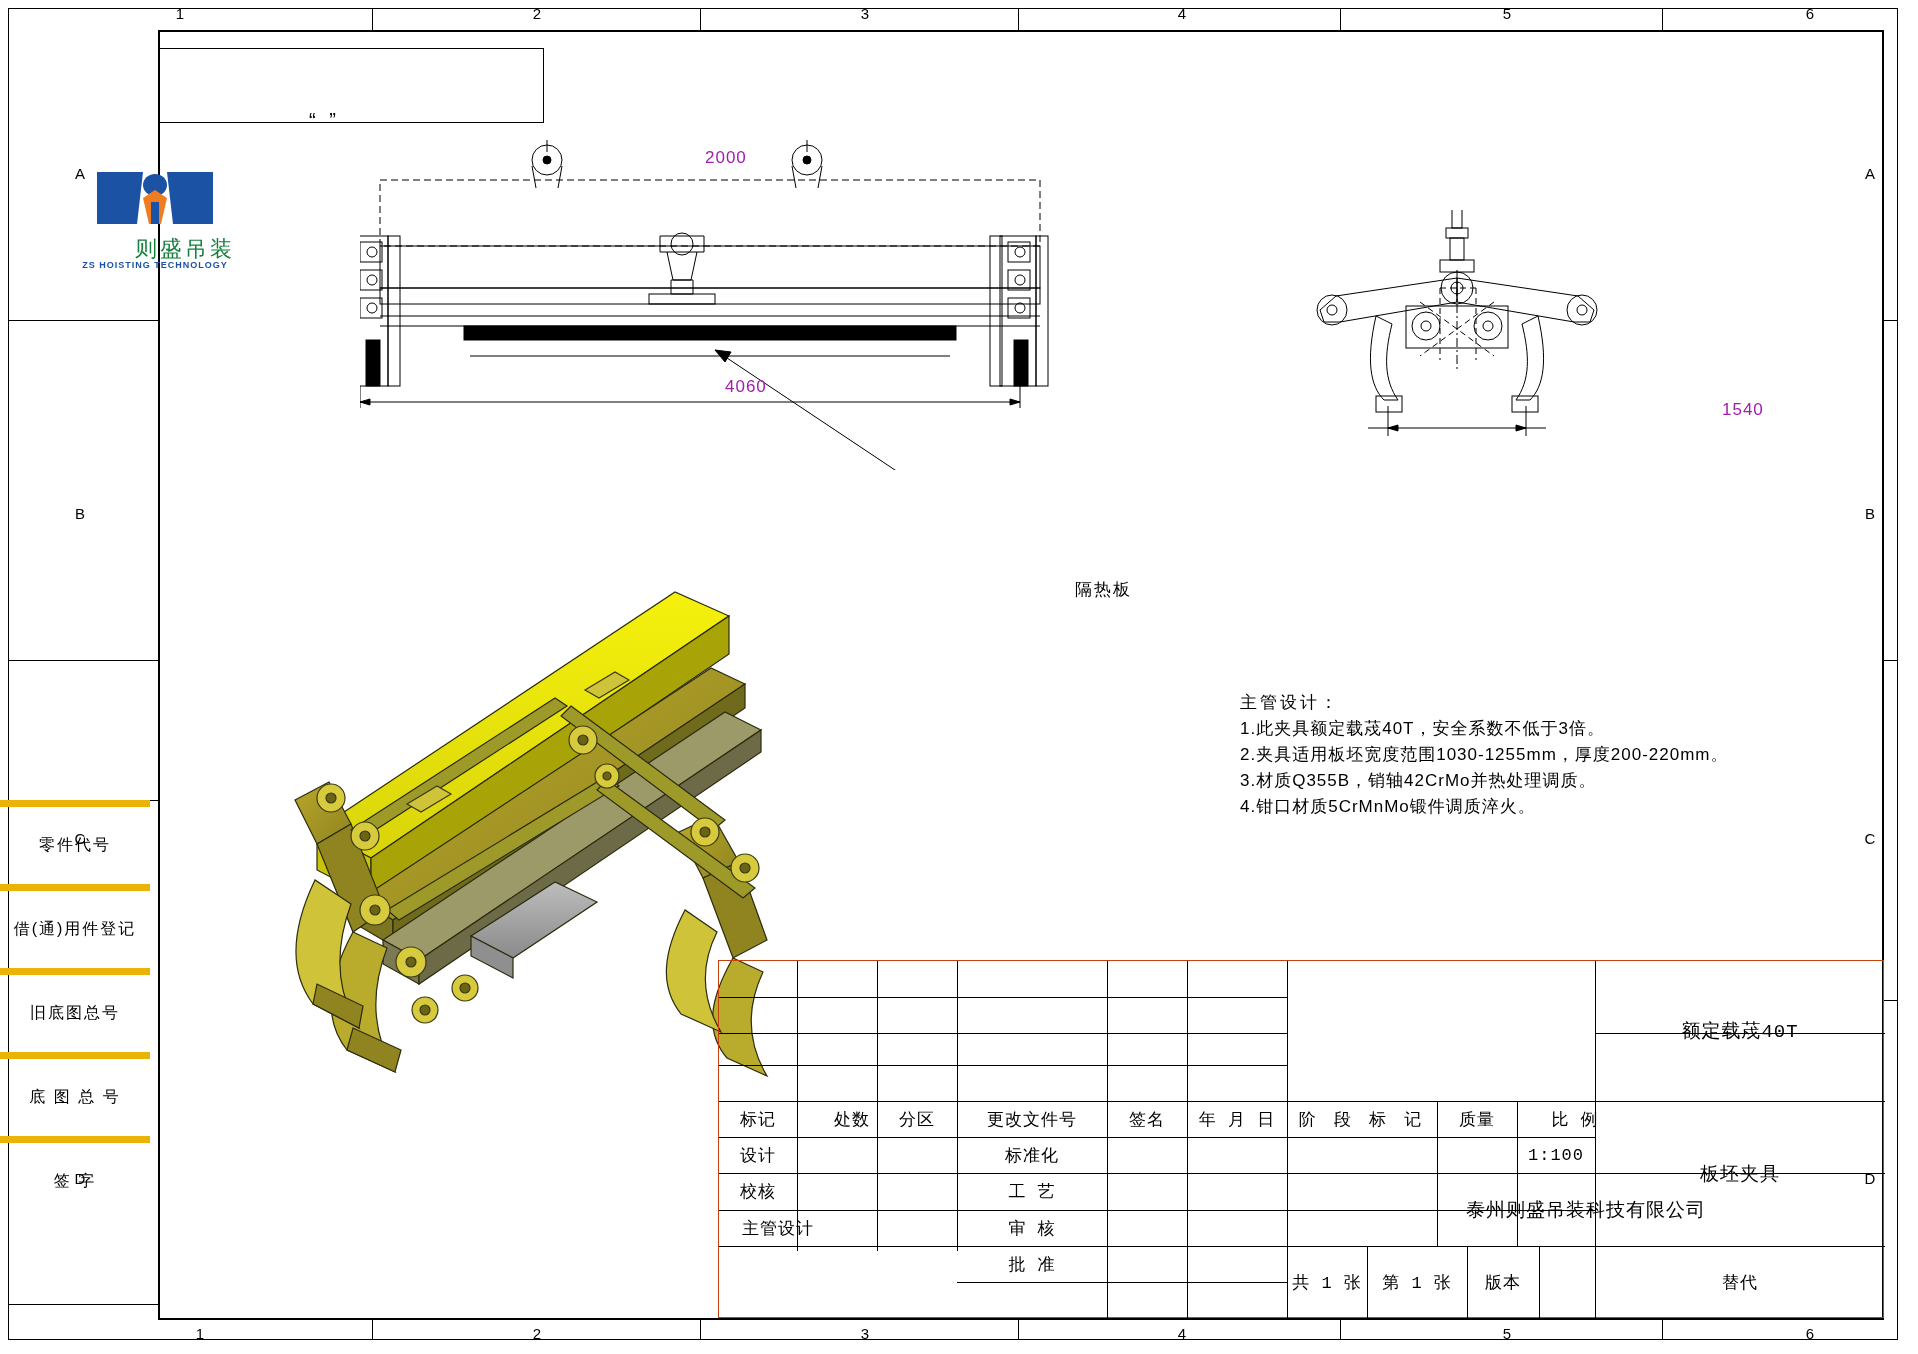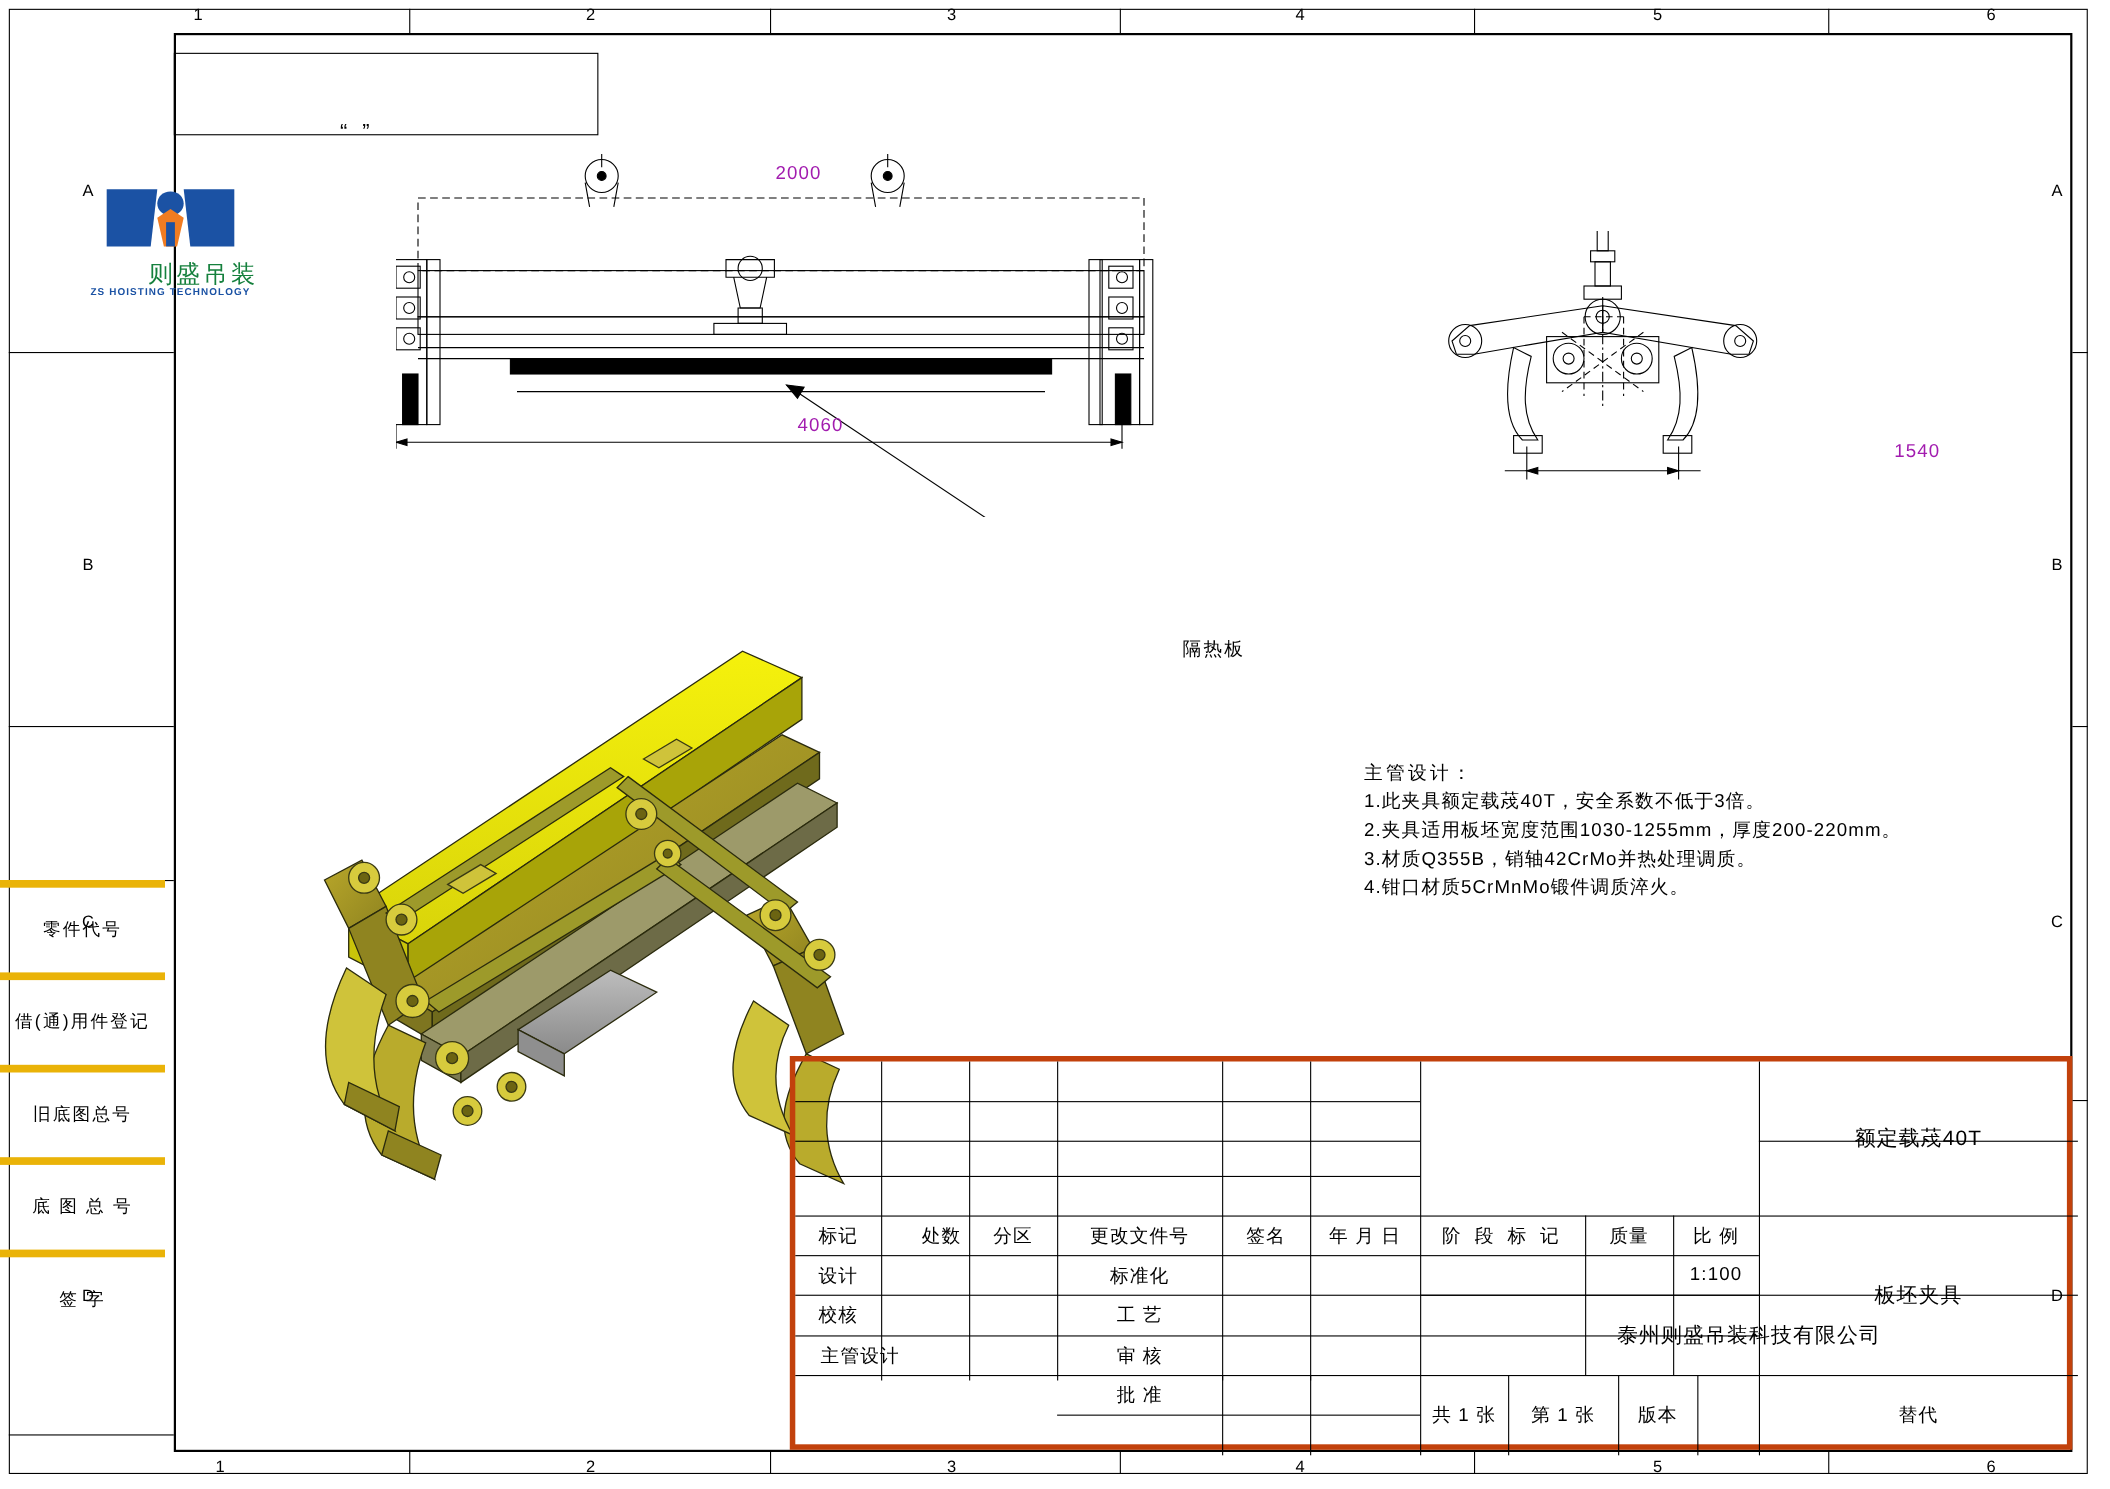--- a/index.html
+++ b/index.html
@@ -36,21 +36,21 @@
   svg{display:block;}
 
   .dimtxt{position:absolute;font-size:17px;letter-spacing:1px;color:#a21caf;font-family:"Liberation Sans",sans-serif;}
   .leadtxt{position:absolute;font-size:17px;color:#000;letter-spacing:2px;}
 
   
   .notes{position:absolute;left:1240px;top:690px;width:620px;font-size:17px;line-height:26px;letter-spacing:1px;}
   .notes .hd{letter-spacing:3px;}
 
   
-  .tblock{position:absolute;left:718px;top:960px;width:1166px;height:358px;border:5px solid #c2410c;box-sizing:border-box;}
+  .tblock{position:absolute;left:718px;top:960px;width:1166px;height:358px;border:1px solid #c2410c;box-sizing:border-box;font-family:Liberation Mono, monospace;}
   .tb-l{position:absolute;background:#000;}
   .tb-cell{position:absolute;display:flex;align-items:center;justify-content:center;font-size:17px;letter-spacing:1px;text-align:center;}
   .sp2{letter-spacing:4px;}
 
   
   .iso{position:absolute;left:255px;top:580px;width:730px;height:540px;}
 </style>
 </head>
 <body>
 
@@ -391,21 +391,21 @@
     <div class="tb-cell" style="left:238px;top:176px;width:150px;height:36px;">标准化</div>
     <div class="tb-cell" style="left:238px;top:212px;width:150px;height:37px;">工 艺</div>
     <div class="tb-cell" style="left:238px;top:249px;width:150px;height:36px;">审 核</div>
     <div class="tb-cell" style="left:238px;top:285px;width:150px;height:36px;">批 准</div>
     <div class="tb-l" style="left:238px;top:321px;width:330px;height:1px;"></div>
     <div class="tb-l" style="left:388px;top:285px;width:1px;height:73px;"></div>
     <div class="tb-l" style="left:468px;top:285px;width:1px;height:73px;"></div>
 
     <div class="tb-cell sp2" style="left:568px;top:140px;width:150px;height:36px;">阶 段 标 记</div>
     <div class="tb-cell" style="left:718px;top:140px;width:80px;height:36px;">质量</div>
-    <div class="tb-cell" style="left:798px;top:140px;width:78px;height:36px;">比 例</div>
+    <div class="tb-cell" style="left:798px;top:140px;width:78px;height:36px;padding-left:19px;">比 例</div>
     <div class="tb-cell" style="left:798px;top:176px;width:78px;height:36px;">1:100</div>
 
     <div class="tb-cell" style="left:876px;top:140px;width:290px;height:145px;font-size:19px;">板坯夹具</div>
 
     <div class="tb-cell" style="left:568px;top:212px;width:598px;height:73px;font-size:19px;">泰州则盛吊装科技有限公司</div>
 
     <div class="tb-cell" style="left:568px;top:285px;width:80px;height:73px;">共 1 张</div>
     <div class="tb-cell" style="left:648px;top:285px;width:100px;height:73px;">第 1 张</div>
     <div class="tb-cell" style="left:748px;top:285px;width:72px;height:73px;">版本</div>
     <div class="tb-cell" style="left:876px;top:285px;width:290px;height:73px;">替代</div>

